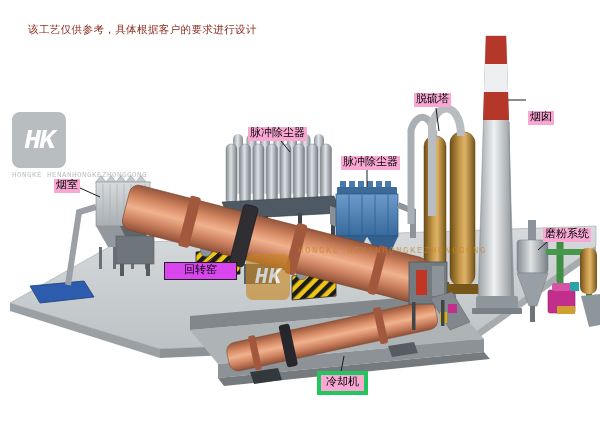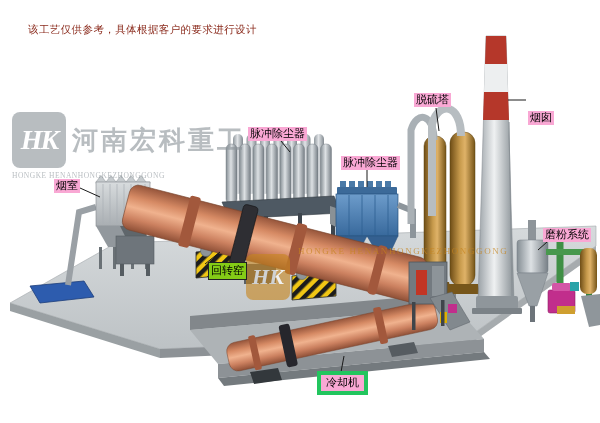--- a/index.html
+++ b/index.html
@@ -1,17 +1,17 @@
 <!DOCTYPE html>
 <html><head>
 <meta charset="utf-8">
 <style>
   html,body{margin:0;padding:0;background:#fff;}
   .stage{position:relative;width:600px;height:423px;background:#fff;overflow:hidden;
-         font-family:Liberation Serif, serif;}
+         font-family:Liberation Mono, monospace;}
   .stage svg.scene{position:absolute;left:0;top:0;z-index:1;}
   .disclaimer{position:absolute;left:28px;top:23px;font-size:10.5px;color:#8b2b1d;
               letter-spacing:.4px;z-index:6;white-space:nowrap;}
   
   .wm-tl{position:absolute;left:12px;top:112px;opacity:.62;z-index:5;pointer-events:none;}
   .wm-tl-row{display:flex;align-items:center;gap:6px;}
   .wm-tl-box{width:54px;height:56px;background:#8d959b;border-radius:8px;display:flex;
              align-items:center;justify-content:center;}
   .wm-tl-hk{color:#fff;font-weight:bold;font-style:italic;font-size:28px;letter-spacing:-2px;}
   .wm-tl-cn{font-size:26px;font-weight:bold;color:#8d959b;letter-spacing:3px;white-space:nowrap;}
@@ -21,21 +21,21 @@
         opacity:.72;z-index:5;pointer-events:none;}
   .wm-c-box{width:44px;height:46px;background:rgba(200,134,31,.85);border-radius:7px;color:#fff;
             font-weight:bold;font-style:italic;font-size:22px;display:flex;align-items:center;
             justify-content:center;margin-top:8px;}
   .wm-c-cn{font-size:40px;font-weight:bold;color:rgba(198,132,28,.85);letter-spacing:6px;
            line-height:1.05;text-shadow:0 0 2px rgba(255,255,255,.9);white-space:nowrap;}
   .wm-c-en{font-size:9px;color:rgba(198,132,28,.95);letter-spacing:1.6px;white-space:nowrap;}
   
   .lbl{position:absolute;font-size:11px;color:#000;background:#f9a8d4;padding:0 2px;
        line-height:1.25;z-index:7;white-space:nowrap;}
-  .lbl-kiln{background:#84cc16;border:1px solid #222;padding:1px 2px;margin-left:44px;}
+  .lbl-kiln{background:#d946ef;border:1px solid #222;padding:1px 19px;}
   .lbl-cool{border:4px solid #22c55e;padding:1px 5px;}
 </style>
 </head>
 <body>
 
 <div class="stage">
 
   <svg class="scene" width="600" height="423" viewBox="0 0 600 423">
     <defs>
       <linearGradient id="gradPlat" x1="0" y1="0" x2="0" y2="1">
@@ -242,21 +242,20 @@
     </g>
   </svg>
 
   <div class="disclaimer">该工艺仅供参考，具体根据客户的要求进行设计</div>
 
   <div class="wm-tl">
     <div class="wm-tl-row">
       <div class="wm-tl-box">
         <span class="wm-tl-hk">HK</span>
       </div>
-      <span class="wm-tl-cn">河南宏科重工</span>
     </div>
     <div class="wm-tl-en">HONGKE HENANHONGKEZHONGGONG</div>
   </div>
 
   <div class="wm-c">
     <div class="wm-c-box">HK</div>
     <div>
       <div class="wm-c-en">HONGKE HENANHONGKEZHONGGONG</div>
     </div>
   </div>

